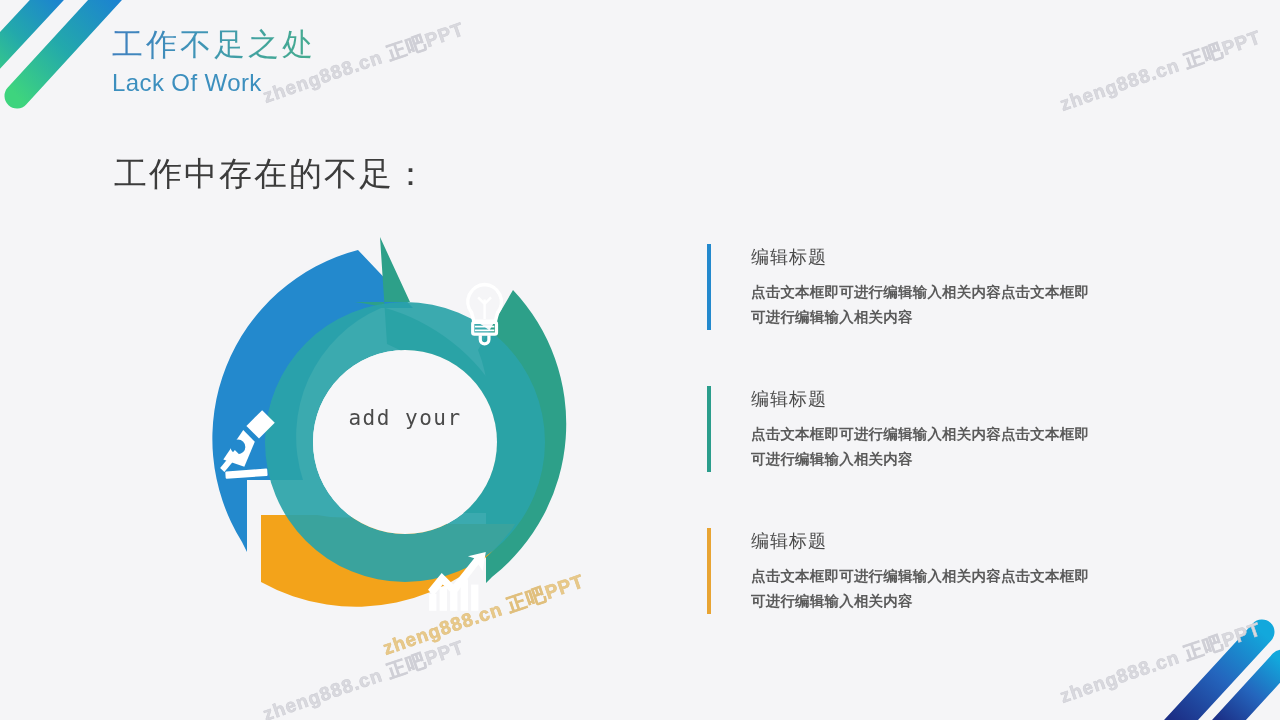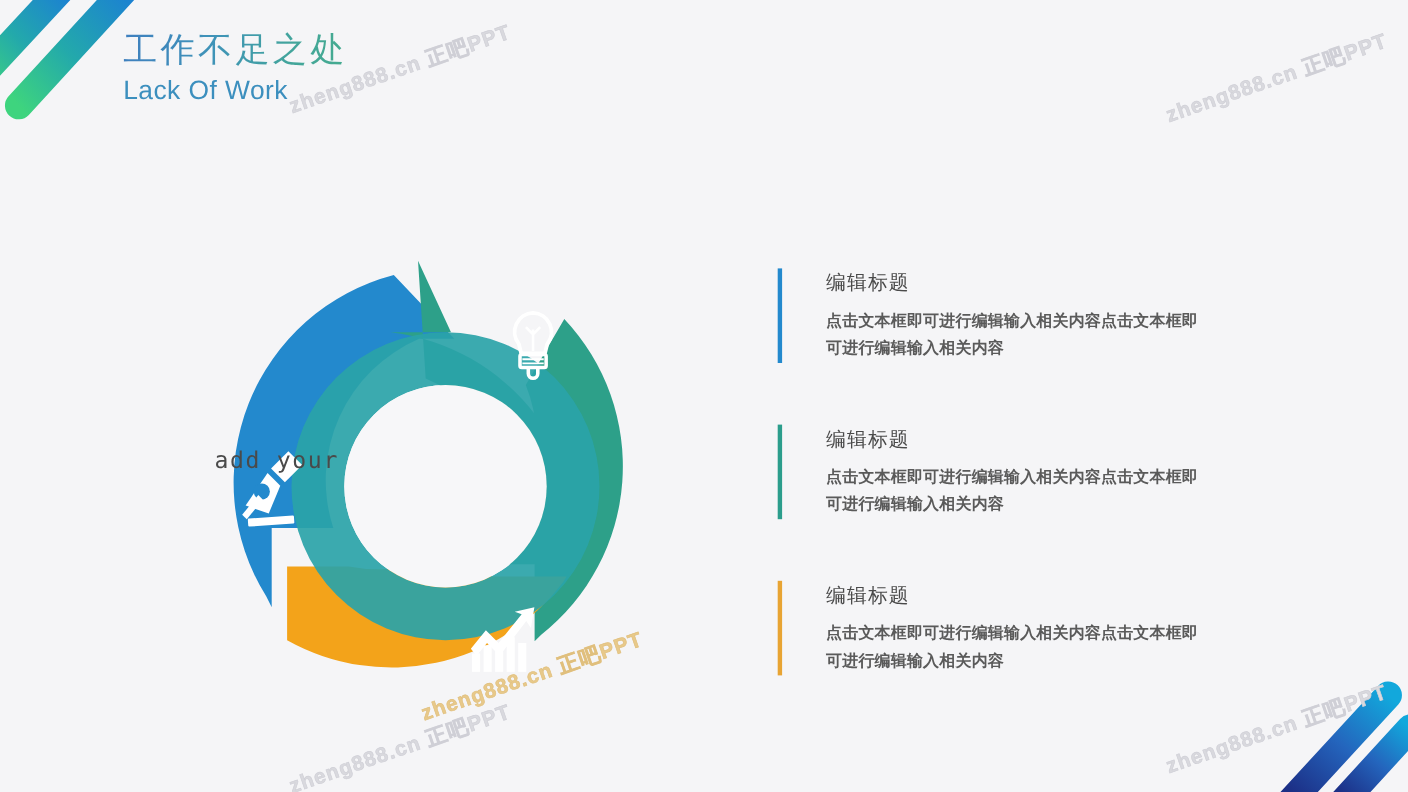--- a/index.html
+++ b/index.html
@@ -73,21 +73,21 @@
     top: 232px;
     width: 420px;
     height: 425px;
   }
   .diagram svg { display: block; width: 100%; height: 100%; }
 
   .center-text {
     position: absolute;
     left: 0; right: 0;
     top: 172px;
-    text-align: left;
+    text-align: center;
     font-family: "DejaVu Sans Mono", "Liberation Mono", monospace;
     font-size: 21px;
     line-height: 1.42;
     letter-spacing: 1.5px;
     color: #4a4a4a;
     pointer-events: none;
   }
 
   
   .content-list {
@@ -168,20 +168,21 @@
         <line x1="17" y1="96" x2="116" y2="-12"></line>
       </g>
     </svg>
   </div>
 
   <div class="header">
     <div class="header-title">工作不足之处</div>
     <div class="header-subtitle">Lack Of Work</div>
   </div>
 
+  <div class="section-heading">工作中存在的不足：</div>
 
   <div class="diagram">
     <svg viewBox="0 0 420 425" xmlns="http://www.w3.org/2000/svg">
 
       <path fill="#2389cd" d="M 163,18
                A 195,195 0 0 0 47,310
                L 52,320
                L 52,248
                L 108,248
                A 140,140 0 0 1 186,76

